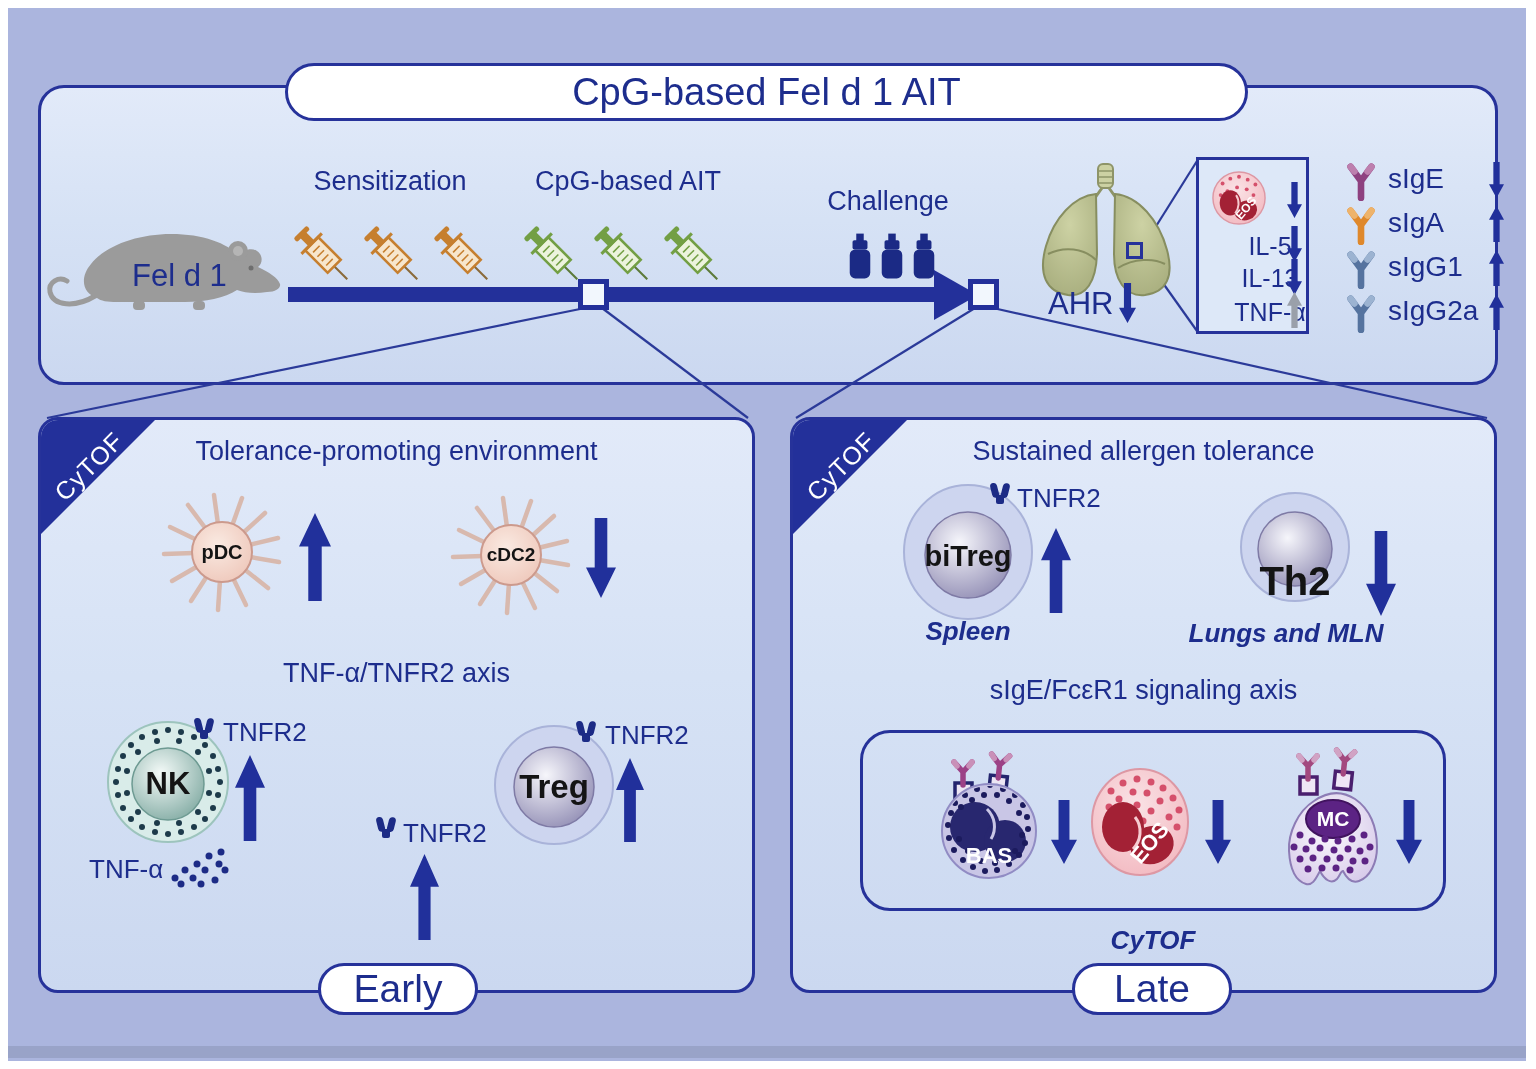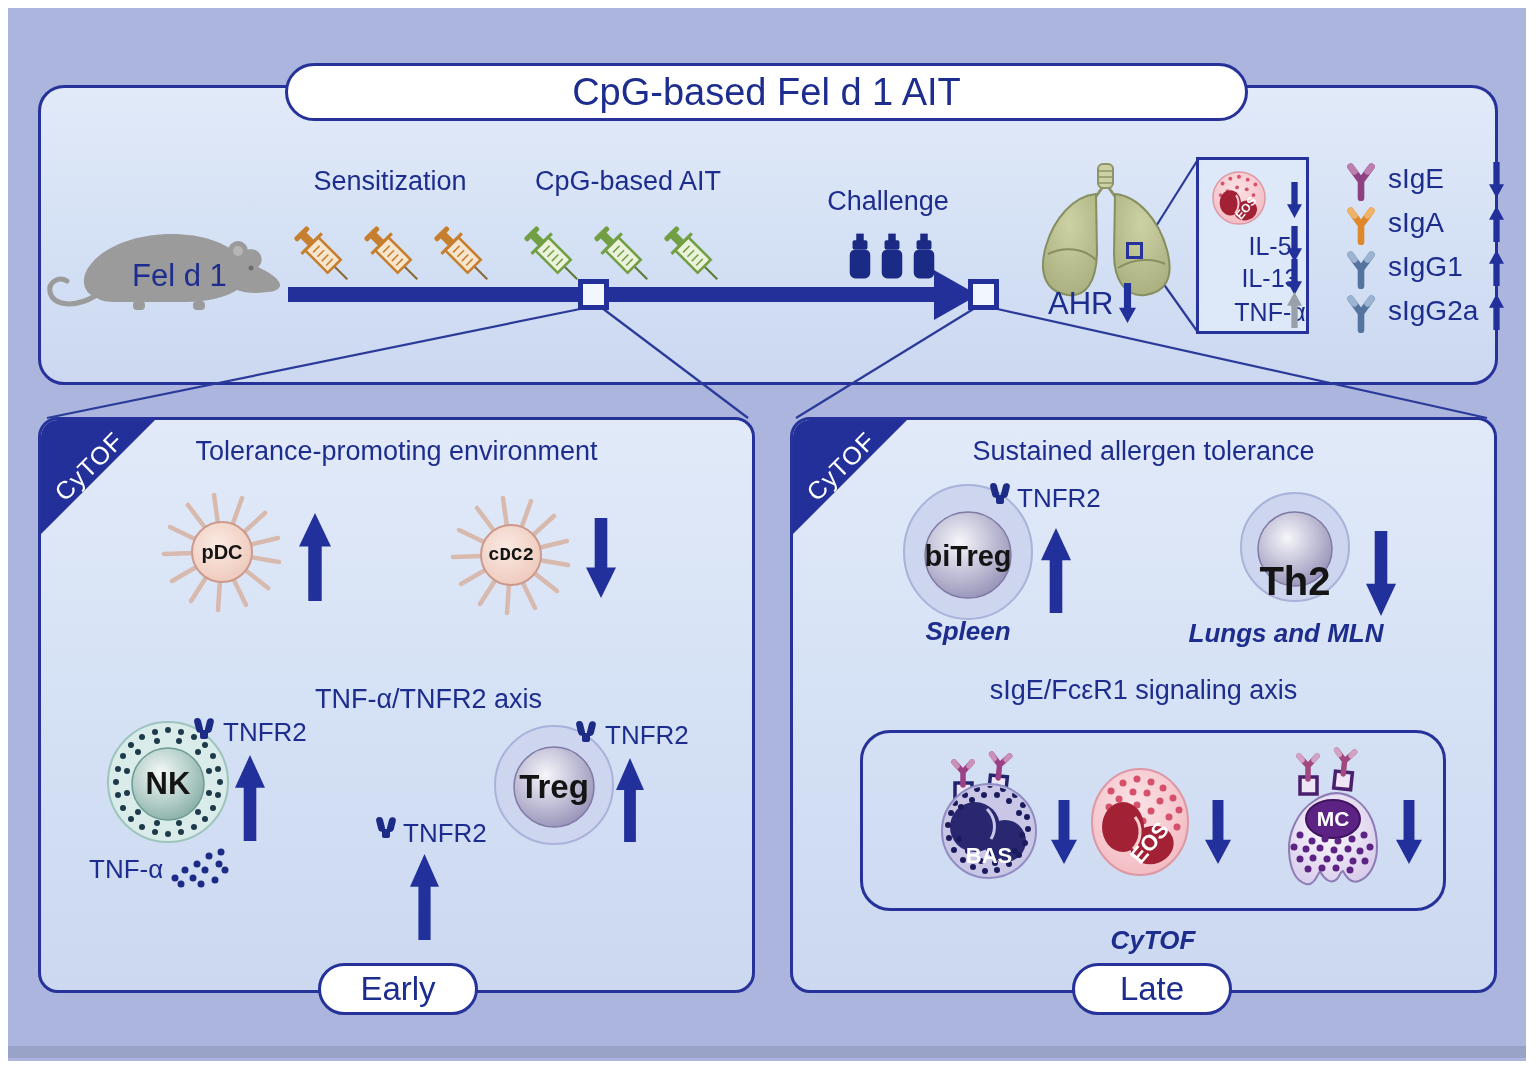--- a/index.html
+++ b/index.html
@@ -10,21 +10,21 @@
 
   .panel{position:absolute;border:3px solid #26329a;background:linear-gradient(180deg,#e2eaf9 0%,#d6e2f5 45%,#cbd8f0 100%);z-index:2;}
   .top-panel{left:38px;top:85px;width:1454px;height:294px;border-radius:26px;}
   .left-panel{left:38px;top:417px;width:711px;height:570px;border-radius:20px;overflow:hidden;}
   .right-panel{left:790px;top:417px;width:701px;height:570px;border-radius:20px;overflow:hidden;}
 
   .connectors{position:absolute;left:0;top:0;z-index:3;pointer-events:none;}
 
   .pill{position:absolute;background:#ffffff;border:3px solid #26329a;display:flex;align-items:center;justify-content:center;color:#1d2d8d;z-index:6;box-sizing:border-box;}
   .title-pill{left:285px;top:63px;width:963px;height:58px;border-radius:30px;font-size:38px;}
-  .badge-pill{width:160px;height:52px;border-radius:26px;font-size:33px;}
+  .badge-pill{width:160px;height:52px;border-radius:26px;font-size:39px;}
 
   .navy-label{position:absolute;color:#1d2d8d;z-index:4;}
   .stage-label{font-size:27px;text-align:center;}
 
   .tl-bar{position:absolute;left:288px;top:287px;width:650px;height:15px;background:#23309a;z-index:4;}
   .tl-arrowhead{position:absolute;left:934px;top:270px;width:0;height:0;border-top:25px solid transparent;border-bottom:25px solid transparent;border-left:44px solid #23309a;z-index:4;}
   .tl-square{position:absolute;width:31px;height:31px;background:#f2f7fd;border:5px solid #23309a;box-sizing:border-box;z-index:5;}
 
   .icon{position:absolute;z-index:4;}
 
@@ -355,25 +355,25 @@
             <line x1="37" y1="66" x2="7" y2="67"></line>
             <line x1="40" y1="53" x2="13" y2="40"></line>
             <line x1="49" y1="42" x2="31" y2="18"></line>
             <line x1="61" y1="37" x2="57" y2="8"></line>
             <line x1="75" y1="39" x2="85" y2="11"></line>
             <line x1="86" y1="46" x2="108" y2="26"></line>
             <line x1="92" y1="58" x2="121" y2="51"></line>
         </g>
         <circle cx="65" cy="65" r="30" fill="url(#gPink)" stroke="#cc9a8d" stroke-width="2"></circle>
       </svg>
-      <span class="cell-label" style="font-size:19px;font-family:Liberation Mono, monospace;">cDC2</span>
+      <span class="cell-label" style="font-size:19px;">cDC2</span>
     </div>
     <div class="barrow down" style="left:545px;top:98px;width:30px;height:80px;"></div>
 
-    <div class="section-title" style="top:264px;padding-left:32px;">TNF-α/TNFR2 axis</div>
+    <div class="section-title" style="top:238px;">TNF-α/TNFR2 axis</div>
 
     <div class="cw" style="left:65px;top:300px;">
       <svg width="124" height="124" viewBox="0 0 124 124">
         <circle cx="62" cy="62" r="60" fill="#d9ece9" stroke="#9dc4bd" stroke-width="2"></circle>
         <g fill="#1d3a4a">
           <circle cx="114" cy="62" r="3"></circle>
             <circle cx="112" cy="75" r="3"></circle>
             <circle cx="107" cy="88" r="3"></circle>
             <circle cx="99" cy="99" r="3"></circle>
             <circle cx="88" cy="107" r="3"></circle>

